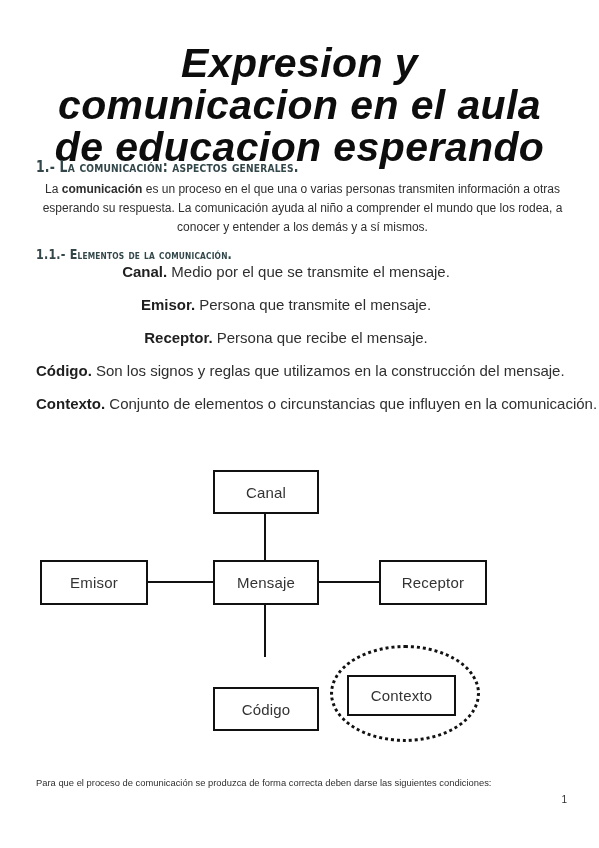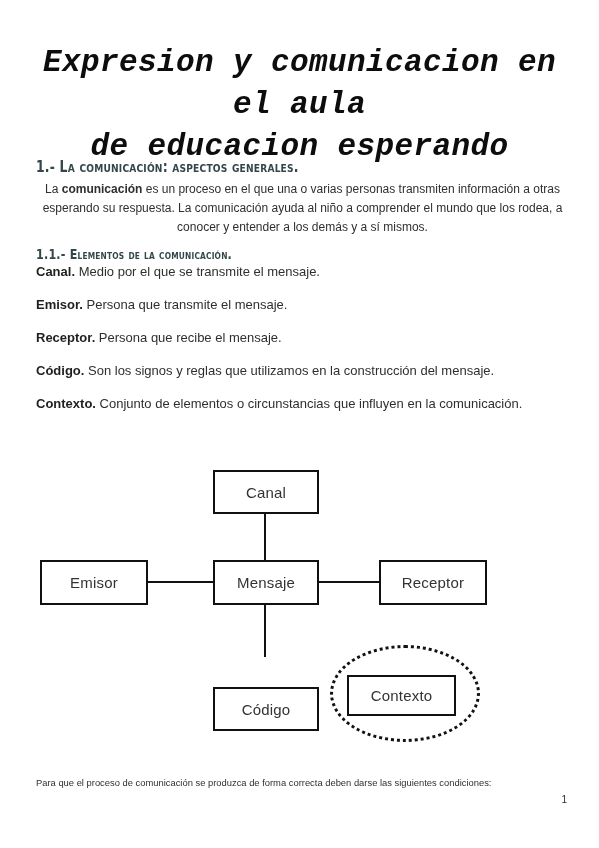--- a/index.html
+++ b/index.html
@@ -22,24 +22,24 @@
     background: #ffffff;
   }
 
   
   .doc-title {
     position: absolute;
     top: 42px;
     left: 36px;
     width: 527px;
     text-align: center;
-    font-family: Liberation Mono, monospace;
+    font-family: Liberation Sans, sans-serif;
     font-weight: bold;
     font-style: italic;
-    font-size: 31px;
+    font-size: 41px;
     line-height: 42px;
     letter-spacing: 0.4px;
     color: #0d0d0d;
   }
   .doc-title .line2 { display: block; }
 
   
   .h1-sec {
     position: absolute;
     left: 36px;
@@ -82,25 +82,26 @@
   }
   .intro-para b { font-weight: bold; }
 
   .defs {
     position: absolute;
     left: 36px;
     top: 265px;
     width: 500px;
   }
   .def-item {
-    font-size: 13px;
+    font-size: 15px;
     line-height: 14px;
     color: #2f2f2f;
     margin-bottom: 19px;
     white-space: nowrap;
+    text-align: center;
   }
   .def-item .term {
     font-weight: bold;
     color: #1f1f1f;
   }
 
   .closing-para {
     position: absolute;
     left: 36px;
     top: 776px;

